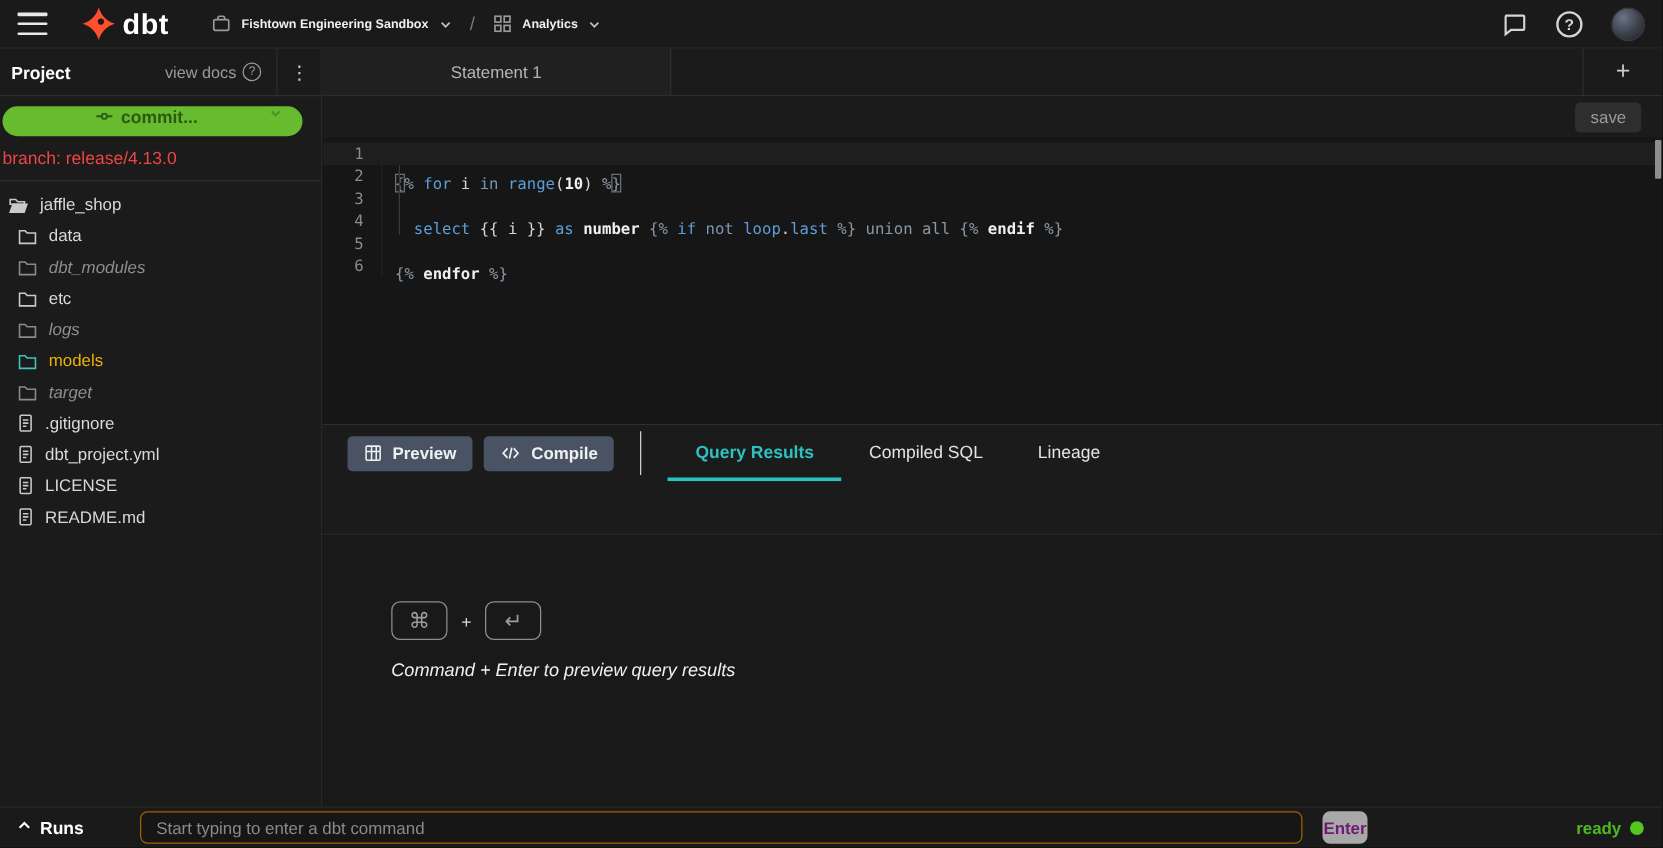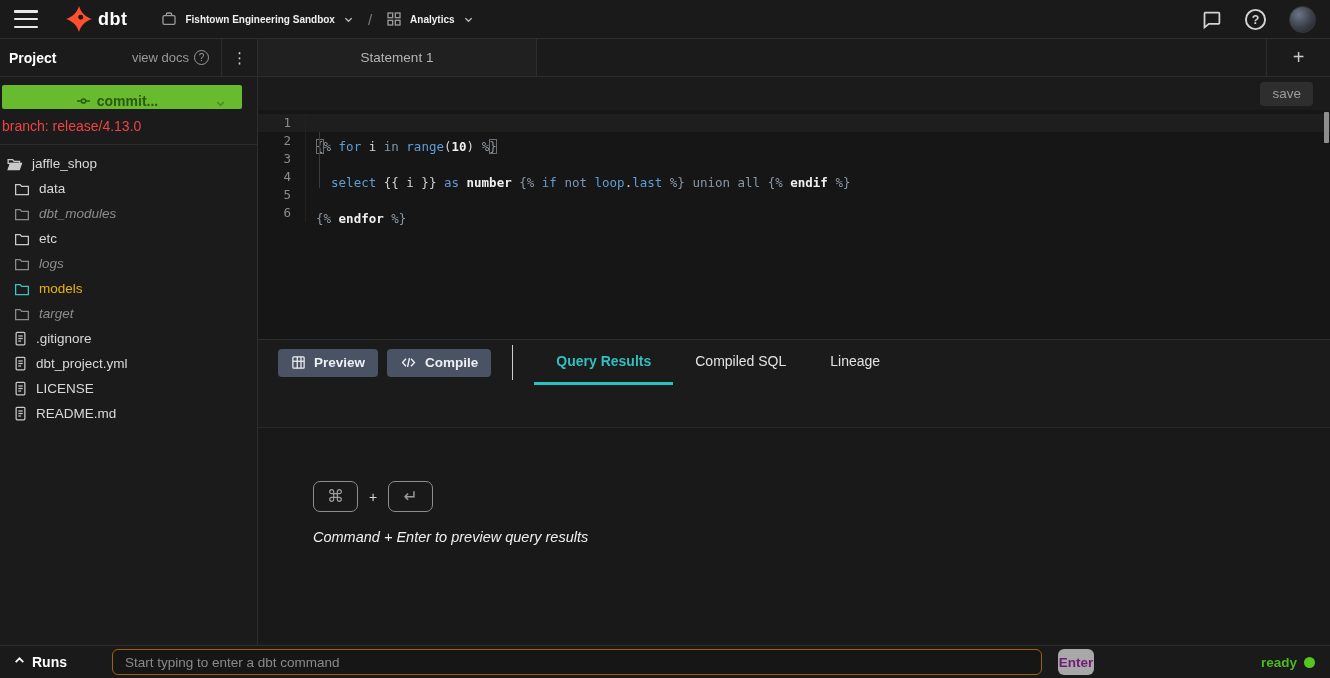--- a/index.html
+++ b/index.html
@@ -7,38 +7,38 @@
   .app {
     position:relative; width:1330px; height:678px; overflow:hidden;
     background:#1a1a1a; color:#e6e6e6;
     font-family:"Liberation Sans", sans-serif; font-size:13px;
   }
   
   .topbar { height:39px; display:flex; align-items:center; padding:0 14px; background:#1a1a1a; border-bottom:1px solid #2d2d2d; }
   .hamburger { width:24px; height:18px; display:flex; flex-direction:column; justify-content:space-between; cursor:pointer; }
   .hamburger span { display:block; height:2.5px; background:#e8e8e8; border-radius:1px; }
   .logo { display:flex; align-items:center; gap:6px; margin-left:28px; }
-  .logo-word { font-size:18px; font-weight:bold; color:#fff; letter-spacing:.5px; }
+  .logo-word { font-size:23px; font-weight:bold; color:#fff; letter-spacing:.5px; }
   .crumbs { display:flex; align-items:center; margin-left:34px; gap:8px; }
   .crumb { display:flex; align-items:center; gap:8px; cursor:pointer; }
   .crumb-label { font-size:10px; font-weight:bold; color:#f0f0f0; }
   .crumb-sep { color:#7a7a7a; font-size:15px; margin:0 6px; }
   .icon-gray { color:#9a9a9a; }
   .topbar-right { margin-left:auto; display:flex; align-items:center; gap:22px; }
   .avatar { width:27px; height:27px; border-radius:50%; background:radial-gradient(circle at 35% 30%, #6b7585 0%, #3a3f49 55%, #1d2026 100%); border:1px solid #3a3a3a; }
   
   .main { display:flex; height:606px; }
   
   .sidebar { width:258px; background:#1b1b1b; border-right:1px solid #2d2d2d; display:flex; flex-direction:column; }
   .sb-header { height:38px; display:flex; align-items:center; padding-left:9px; border-bottom:1px solid #2d2d2d; }
   .sb-title { font-size:14px; font-weight:bold; color:#fff; }
   .sb-docs { margin-left:auto; display:flex; align-items:center; gap:5px; color:#9a9a9a; cursor:pointer; padding-right:12px; }
   .q-circle { width:15px; height:15px; border:1.4px solid #9a9a9a; border-radius:50%; font-size:10px; display:flex; align-items:center; justify-content:center; color:#9a9a9a; }
   .sb-kebab { width:36px; height:38px; border-left:1px solid #2d2d2d; display:flex; align-items:center; justify-content:center; color:#cfcfcf; font-size:15px; cursor:pointer; letter-spacing:0; }
-  .commit-btn { margin:8px 15px 0 2px; height:24px; background:#68ba2e; border:none; border-radius:2px; display:flex; align-items:flex-end; cursor:pointer; padding:0 16px; }
+  .commit-btn { margin:8px 15px 0 2px; height:24px; background:#68ba2e; border:none; border-radius:12px; display:flex; align-items:flex-start; cursor:pointer; padding:0 16px; }
   .commit-center { flex:1; display:flex; align-items:center; justify-content:center; gap:5px; color:#2c5a11; font-weight:bold; font-size:14px; }
   .branch-row { padding:9px 8px 10px 2px; color:#ef4444; font-size:14px; border-bottom:1px solid #2d2d2d; }
   .tree { padding-top:6px; overflow:hidden; }
   .tree-item { height:25px; display:flex; align-items:center; gap:9px; cursor:pointer; color:#d9d9d9; font-size:13.5px; }
   .tree-item.lvl0 { padding-left:6px; }
   .tree-item.lvl1 { padding-left:14px; }
   .tree-item.muted { color:#8d8d8d; font-style:italic; }
   .tree-item.active { color:#eab308; }
   .tree-icon { display:flex; align-items:center; }
   

